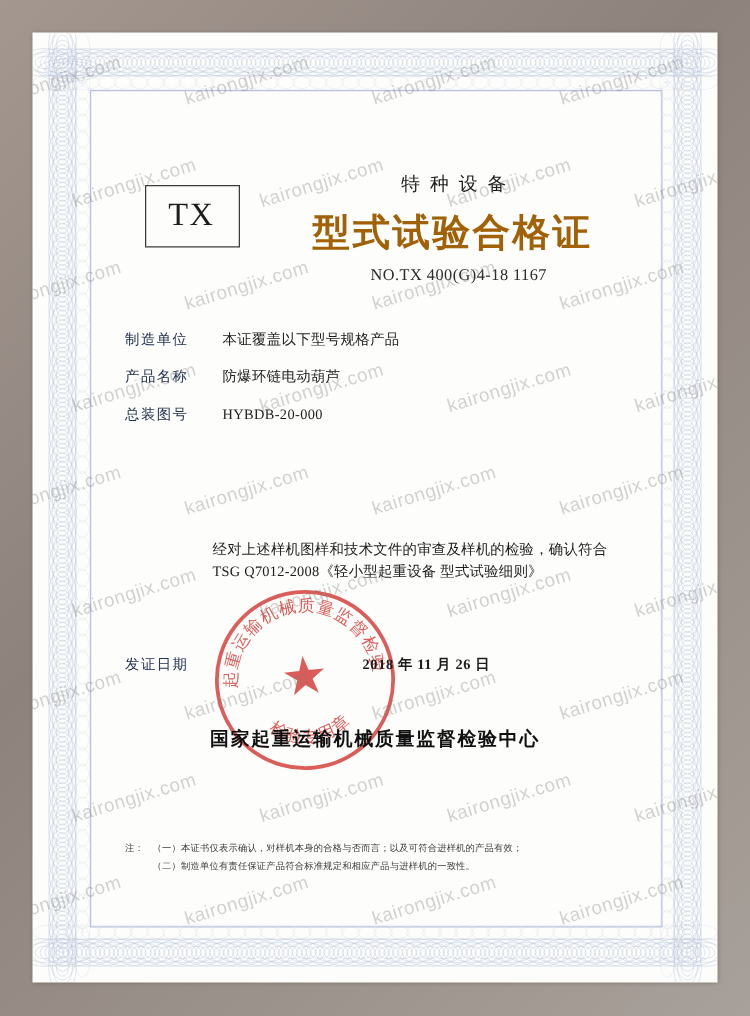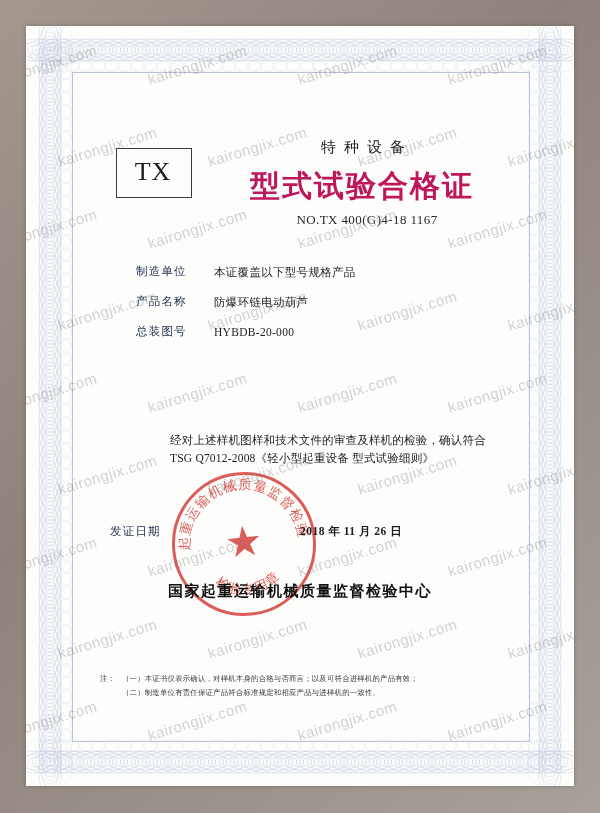--- a/index.html
+++ b/index.html
@@ -91,39 +91,38 @@
   }
   #title-big {
     position: absolute;
     left: 140px;
     top: 94px;
     width: 300px;
     text-align: center;
     font-size: 30px;
     font-weight: bold;
     letter-spacing: 2px;
-    color: #be185d;
+    color: #a16207;
   }
   #cert-no {
     position: absolute;
     left: 150px;
     top: 140px;
     width: 290px;
     text-align: center;
     font-size: 13px;
     color: #2a2a2a;
     letter-spacing: 0.4px;
   }
   
   #fields {
     position: absolute;
     left: 28px;
     top: 192px;
     width: 410px;
-    margin-left: 36px;
   }
   .row {
     display: flex;
     align-items: flex-start;
     margin-bottom: 13.5px;
   }
   .row .label {
     width: 78px;
     flex: 0 0 78px;
     font-size: 11.5px;
@@ -146,21 +145,21 @@
     top: 360px;
     width: 330px;
     font-size: 11.5px;
     color: #1c1c1c;
     line-height: 1.55;
     letter-spacing: 0.2px;
   }
   
   #date-row {
     position: absolute;
-    left: 38px;
+    left: 28px;
     top: 452px;
     width: 400px;
     display: flex;
     align-items: center;
   }
   #date-row .label {
     width: 78px;
     flex: 0 0 78px;
     font-size: 11.5px;
     color: #22324f;

